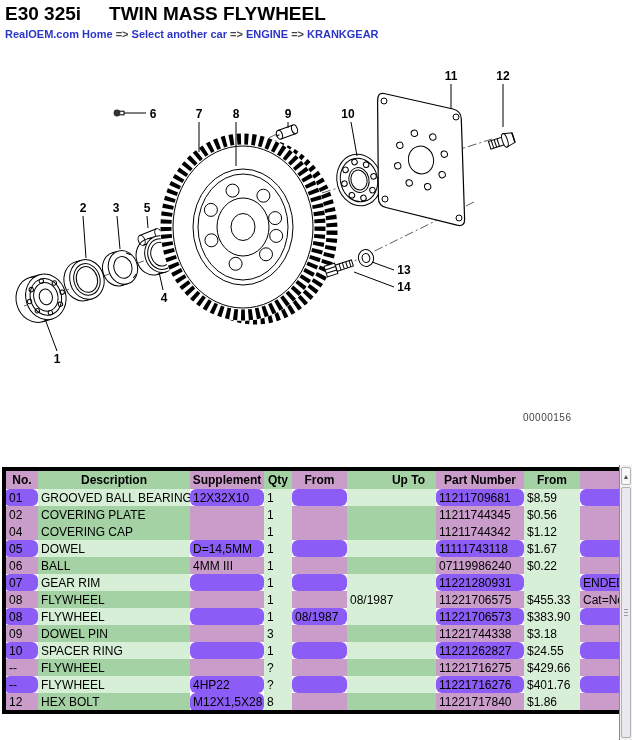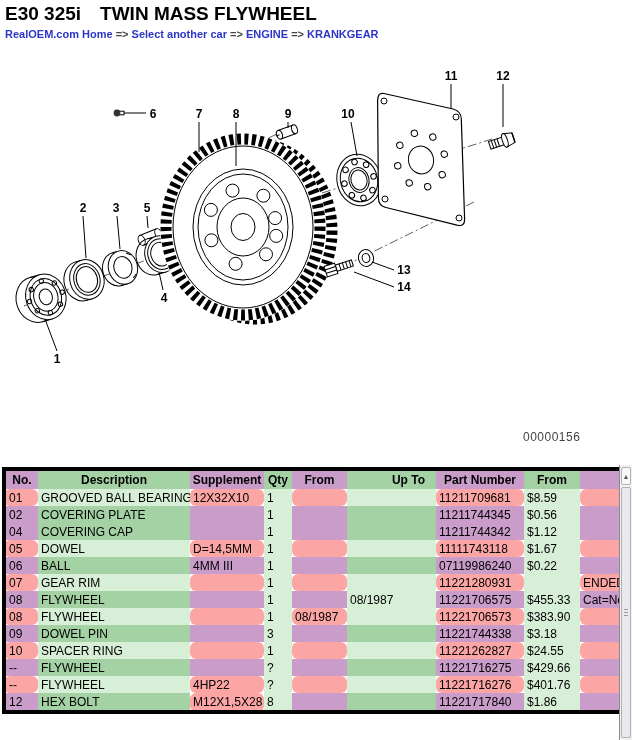--- a/index.html
+++ b/index.html
@@ -1,36 +1,36 @@
 <!DOCTYPE html>
 <html><head>
 <meta charset="utf-8">
 <style>
   html,body{margin:0;padding:0;}
   body{
     width:632px;height:740px;position:relative;overflow:hidden;
     background:#ffffff;font-family:"Liberation Sans",sans-serif;color:#000;
   }
   .titlebar{position:absolute;top:3px;left:5px;font-size:19px;font-weight:bold;white-space:nowrap;}
-  .titlebar .title{margin-left:19px;}
+  .titlebar .title{margin-left:28px;}
   .crumbs{position:absolute;top:28px;left:5px;font-size:11px;font-weight:bold;white-space:nowrap;}
   .crumbs a{color:#2B35C8;text-decoration:none;cursor:pointer;}
   .crumbs .sep{color:#444;}
   svg.diagram{position:absolute;left:0;top:44px;width:632px;height:416px;}
-  .diagcode{position:absolute;left:523px;top:430px;font-size:12px;color:#444;letter-spacing:.5px;}
+  .diagcode{position:absolute;left:523px;top:412px;font-size:10px;color:#444;letter-spacing:.5px;}
   table.parts{
     position:absolute;left:2px;top:467px;width:551px;
     border-collapse:collapse;table-layout:fixed;
     font-size:12px;border:4px solid #000000;
   }
   table.parts th{font-weight:bold;height:18px;padding:0 2px;text-align:center;overflow:hidden;white-space:nowrap;}
   table.parts td{height:17px;padding:0 3px;overflow:hidden;white-space:nowrap;}
   td.right{}
   td.padL{padding-left:5px;}
-  .lp{background:#fca5a5;border-radius:6px;}
+  .lp{background:#8b5cf6;border-radius:6px;}
   .lg{background:#D7EFD7;}
   .dp{background:#CA9CCA;}
   .dg{background:#A5D2A5;}
   
   .sbar{position:absolute;right:0;top:465px;width:13px;height:275px;border-left:1px solid #8a8a8a;background:#f1f1f1;box-sizing:border-box;}
   .sbtn{margin:2px 1px 0 1px;height:18px;background:#f7f7f7;border:1px solid #b0b0b5;border-radius:2px;
         font-size:7px;line-height:17px;text-align:center;color:#555;cursor:pointer;box-sizing:border-box;}
   .sthumb{position:absolute;left:1px;right:1px;top:22px;bottom:2px;background:#eaeaee;border:1px solid #b0b0b5;border-radius:2px;cursor:pointer;}
   .grip{position:absolute;left:2px;right:2px;top:50%;margin-top:-4px;}
   .grip div{height:1px;background:#9a9aa2;margin-bottom:2px;}

